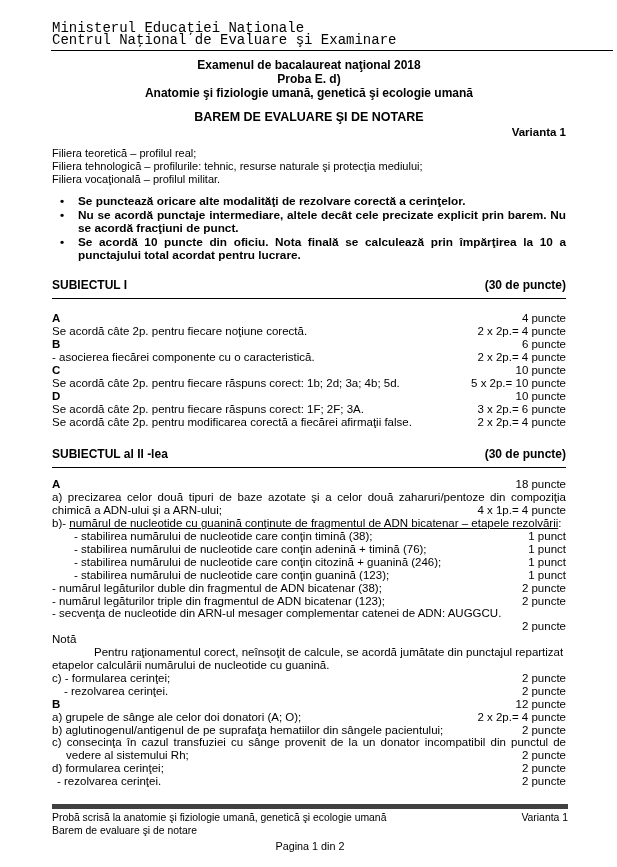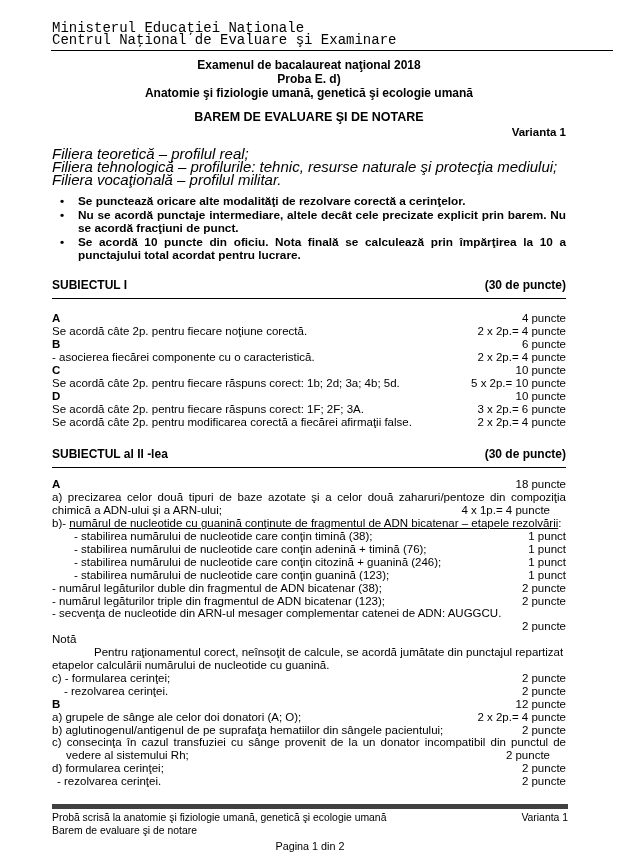--- a/index.html
+++ b/index.html
@@ -4,21 +4,21 @@
 <style>
   html,body{margin:0;padding:0;background:#e9e9e9;}
   body{font-family:"Liberation Sans","DejaVu Sans",sans-serif;color:#000;}
   .page{position:relative;width:617px;height:867px;background:#fff;margin:0 auto;
         box-sizing:border-box;padding:22px 51px 0 52px;overflow:hidden;}
   .org{font-size:14px;line-height:12px;font-family:Liberation Mono, monospace;}
   .headrule{border:none;border-top:1px solid #000;margin:4px -47px 0 -1px;}
   .examtitle{margin-top:7px;text-align:center;font-weight:bold;font-size:12px;line-height:14px;}
   .baremtitle{margin-top:10px;text-align:center;font-weight:bold;font-size:12.5px;line-height:14px;}
   .variant{margin-top:2px;text-align:right;font-weight:bold;font-size:11.5px;line-height:13px;}
-  .filiera{margin-top:8px;font-style:italic;font-size:15px;line-height:13px;}
+  .filiera{margin-top:8px;font-size:11px;line-height:13px;}
   .rules{margin-top:9px;font-weight:bold;font-size:11.8px;line-height:13.5px;}
   .rule{display:flex;}
   .rule .mk{flex:0 0 26px;padding-left:8px;box-sizing:border-box;}
   .rule .rt{flex:1;text-align:justify;}
   .sechead{display:flex;font-weight:bold;font-size:12px;line-height:14px;
            border-bottom:1.4px solid #000;padding-bottom:6px;}
   .sechead .st{flex:1;}
   .sechead .sp{white-space:nowrap;}
   #s1-head{margin-top:15px;}
   #s1-rows{margin-top:13px;}
@@ -29,21 +29,21 @@
   .row{display:flex;align-items:baseline;}
   .row .rtext{flex:1 1 auto;padding-right:6px;}
   .row .rpts{flex:0 0 auto;font-weight:normal;white-space:nowrap;}
   .row.bold .rtext{font-weight:bold;}
   .row.ind1 .rtext{padding-left:22px;}
   .row.ind2 .rtext{padding-left:12px;}
   .row.ind3 .rtext{padding-left:5px;}
   .row.hang .rtext{padding-left:14px;text-indent:-14px;}
   .row.wrap{display:block;position:relative;}
   .row.wrap .rtext{padding-right:0;text-align:justify;display:block;}
-  .row.wrap .rpts{position:absolute;right:16px;bottom:0;}
+  .row.wrap .rpts{position:absolute;right:0;bottom:0;}
   .uhead{text-align:justify;}
   .uhead .um{text-decoration:underline;}
   .notepar{text-indent:42px;}
   .pagefoot{position:absolute;left:52px;right:49px;top:804px;
             border-top:5px solid #404040;padding-top:3px;font-size:10.4px;line-height:12.5px;}
   .f1{display:flex;justify-content:space-between;}
   .fpage{text-align:center;margin-top:3px;font-size:10.8px;}
 </style>
 </head>
 <body>

